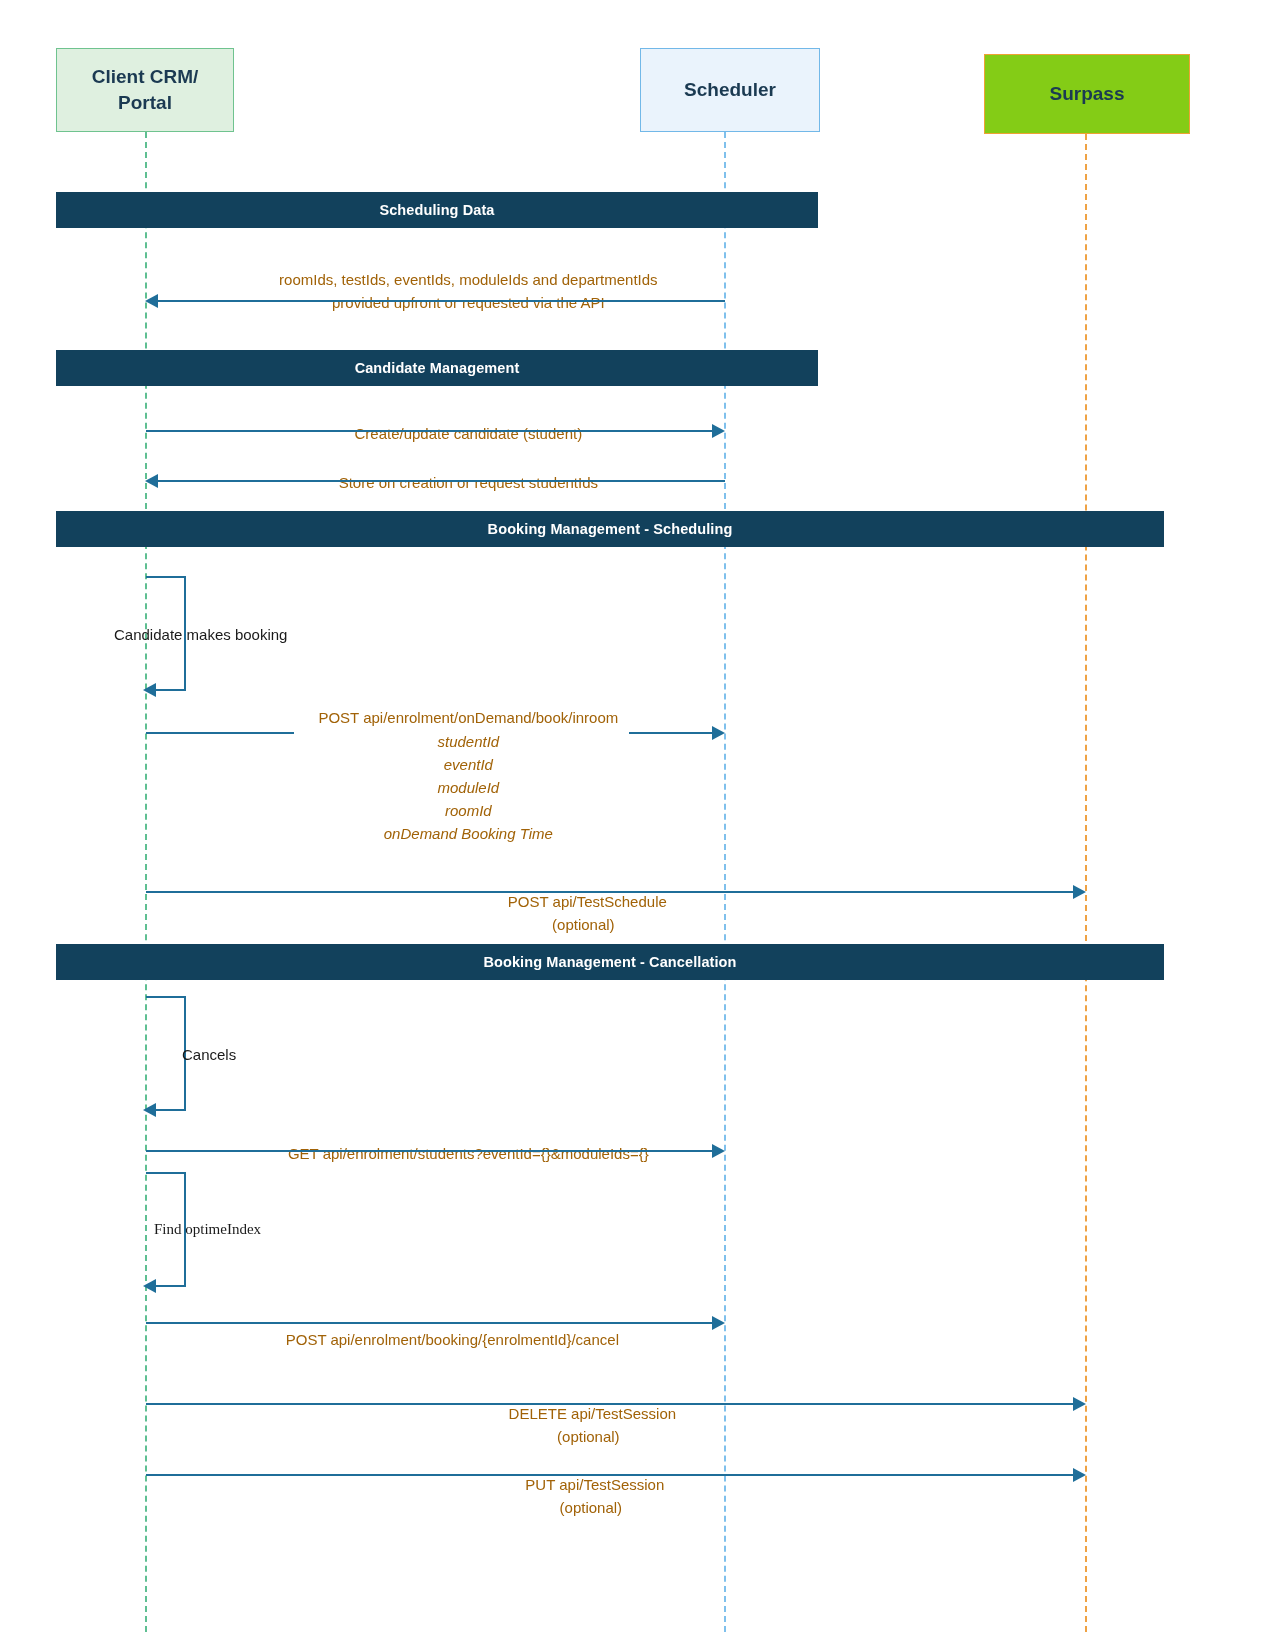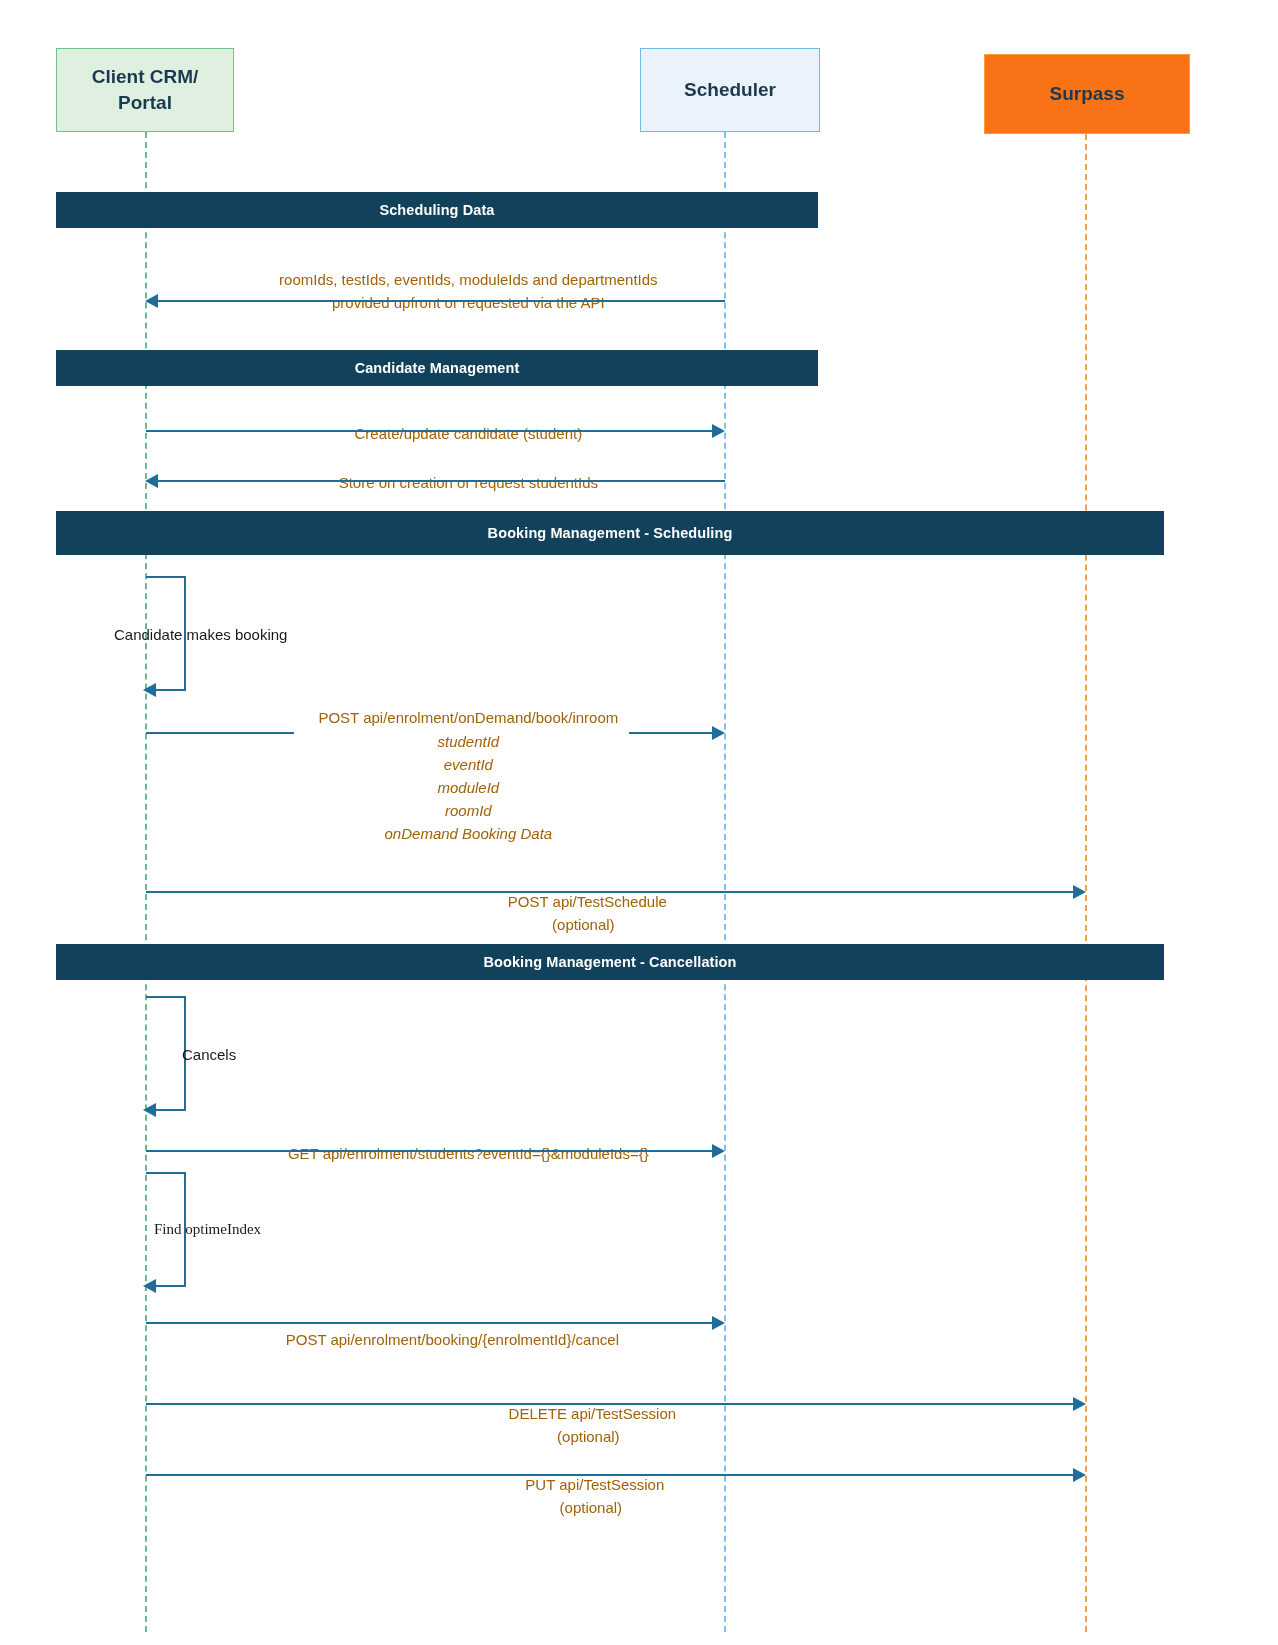--- a/index.html
+++ b/index.html
@@ -5,21 +5,21 @@
   html,body{margin:0;padding:0;background:#ffffff;}
   body{font-family:"Liberation Sans", sans-serif;}
   #canvas{position:relative;width:1278px;height:1645px;background:#fff;overflow:hidden;}
 
   
   .participant{position:absolute;box-sizing:border-box;display:flex;align-items:center;
                justify-content:center;text-align:center;font-weight:bold;font-size:19px;
                color:#1b3a52;line-height:1.35;}
   .p-green{background:#dff0e0;border:1.5px solid #6fc38f;}
   .p-blue{background:#eaf3fc;border:1.5px solid #72b8e8;}
-  .p-orange{background:#f97316;border:1.5px solid #efa134;}
+  .p-orange{background:#84cc16;border:1.5px solid #efa134;}
 
   
   .lifeline{position:absolute;width:0;border-left-width:2px;border-left-style:dashed;}
   .ll-green{border-left-color:#5fbf92;}
   .ll-blue{border-left-color:#7fc0ec;}
   .ll-orange{border-left-color:#efa244;}
 
   
   .band{position:absolute;background:#12415c;color:#ffffff;font-size:14.5px;font-weight:bold;
         display:flex;align-items:center;justify-content:center;letter-spacing:.1px;}
@@ -86,21 +86,21 @@
   </div>
   <div class="arrow-line" style="left:146px;top:430px;width:572px;"></div>
   <div class="arrow-head ah-right" style="left:712px;top:424px;"></div>
 
   <div class="msg-label" style="left:180px;top:453px;width:560px;">
     <span>Store on creation or request studentIds</span>
   </div>
   <div class="arrow-line" style="left:150px;top:480px;width:575px;"></div>
   <div class="arrow-head ah-left" style="left:145px;top:474px;"></div>
 
-  <div class="band" style="left:56px;top:511px;width:1108px;height:44px;">
+  <div class="band" style="left:56px;top:511px;width:1108px;height:36px;">
     <span>Booking Management - Scheduling</span>
   </div>
 
   <div class="loop-top" style="left:146px;top:576px;width:40px;"></div>
   <div class="loop-side" style="left:184px;top:576px;height:115px;"></div>
   <div class="loop-bot" style="left:156px;top:689px;width:30px;"></div>
   <div class="arrow-head ah-left" style="left:143px;top:683px;"></div>
   <div class="loop-label" style="left:114px;top:626px;">
     <span>Candidate makes booking</span>
   </div>
@@ -114,21 +114,21 @@
   <div class="msg-label ital" style="left:200px;top:735px;width:520px;">
     <span>eventId</span>
   </div>
   <div class="msg-label ital" style="left:200px;top:758px;width:520px;">
     <span>moduleId</span>
   </div>
   <div class="msg-label ital" style="left:200px;top:781px;width:520px;">
     <span>roomId</span>
   </div>
   <div class="msg-label ital" style="left:200px;top:804px;width:520px;">
-    <span>onDemand Booking Data</span>
+    <span>onDemand Booking Time</span>
   </div>
 
   <div class="arrow-line" style="left:146px;top:732px;width:148px;"></div>
   <div class="arrow-line" style="left:629px;top:732px;width:89px;"></div>
   <div class="arrow-head ah-right" style="left:712px;top:726px;"></div>
 
   <div class="msg-label boxed" style="left:450px;top:872px;width:250px;">
     <span>POST api/TestSchedule</span>
   </div>
   <div class="msg-label" style="left:450px;top:895px;width:250px;">

